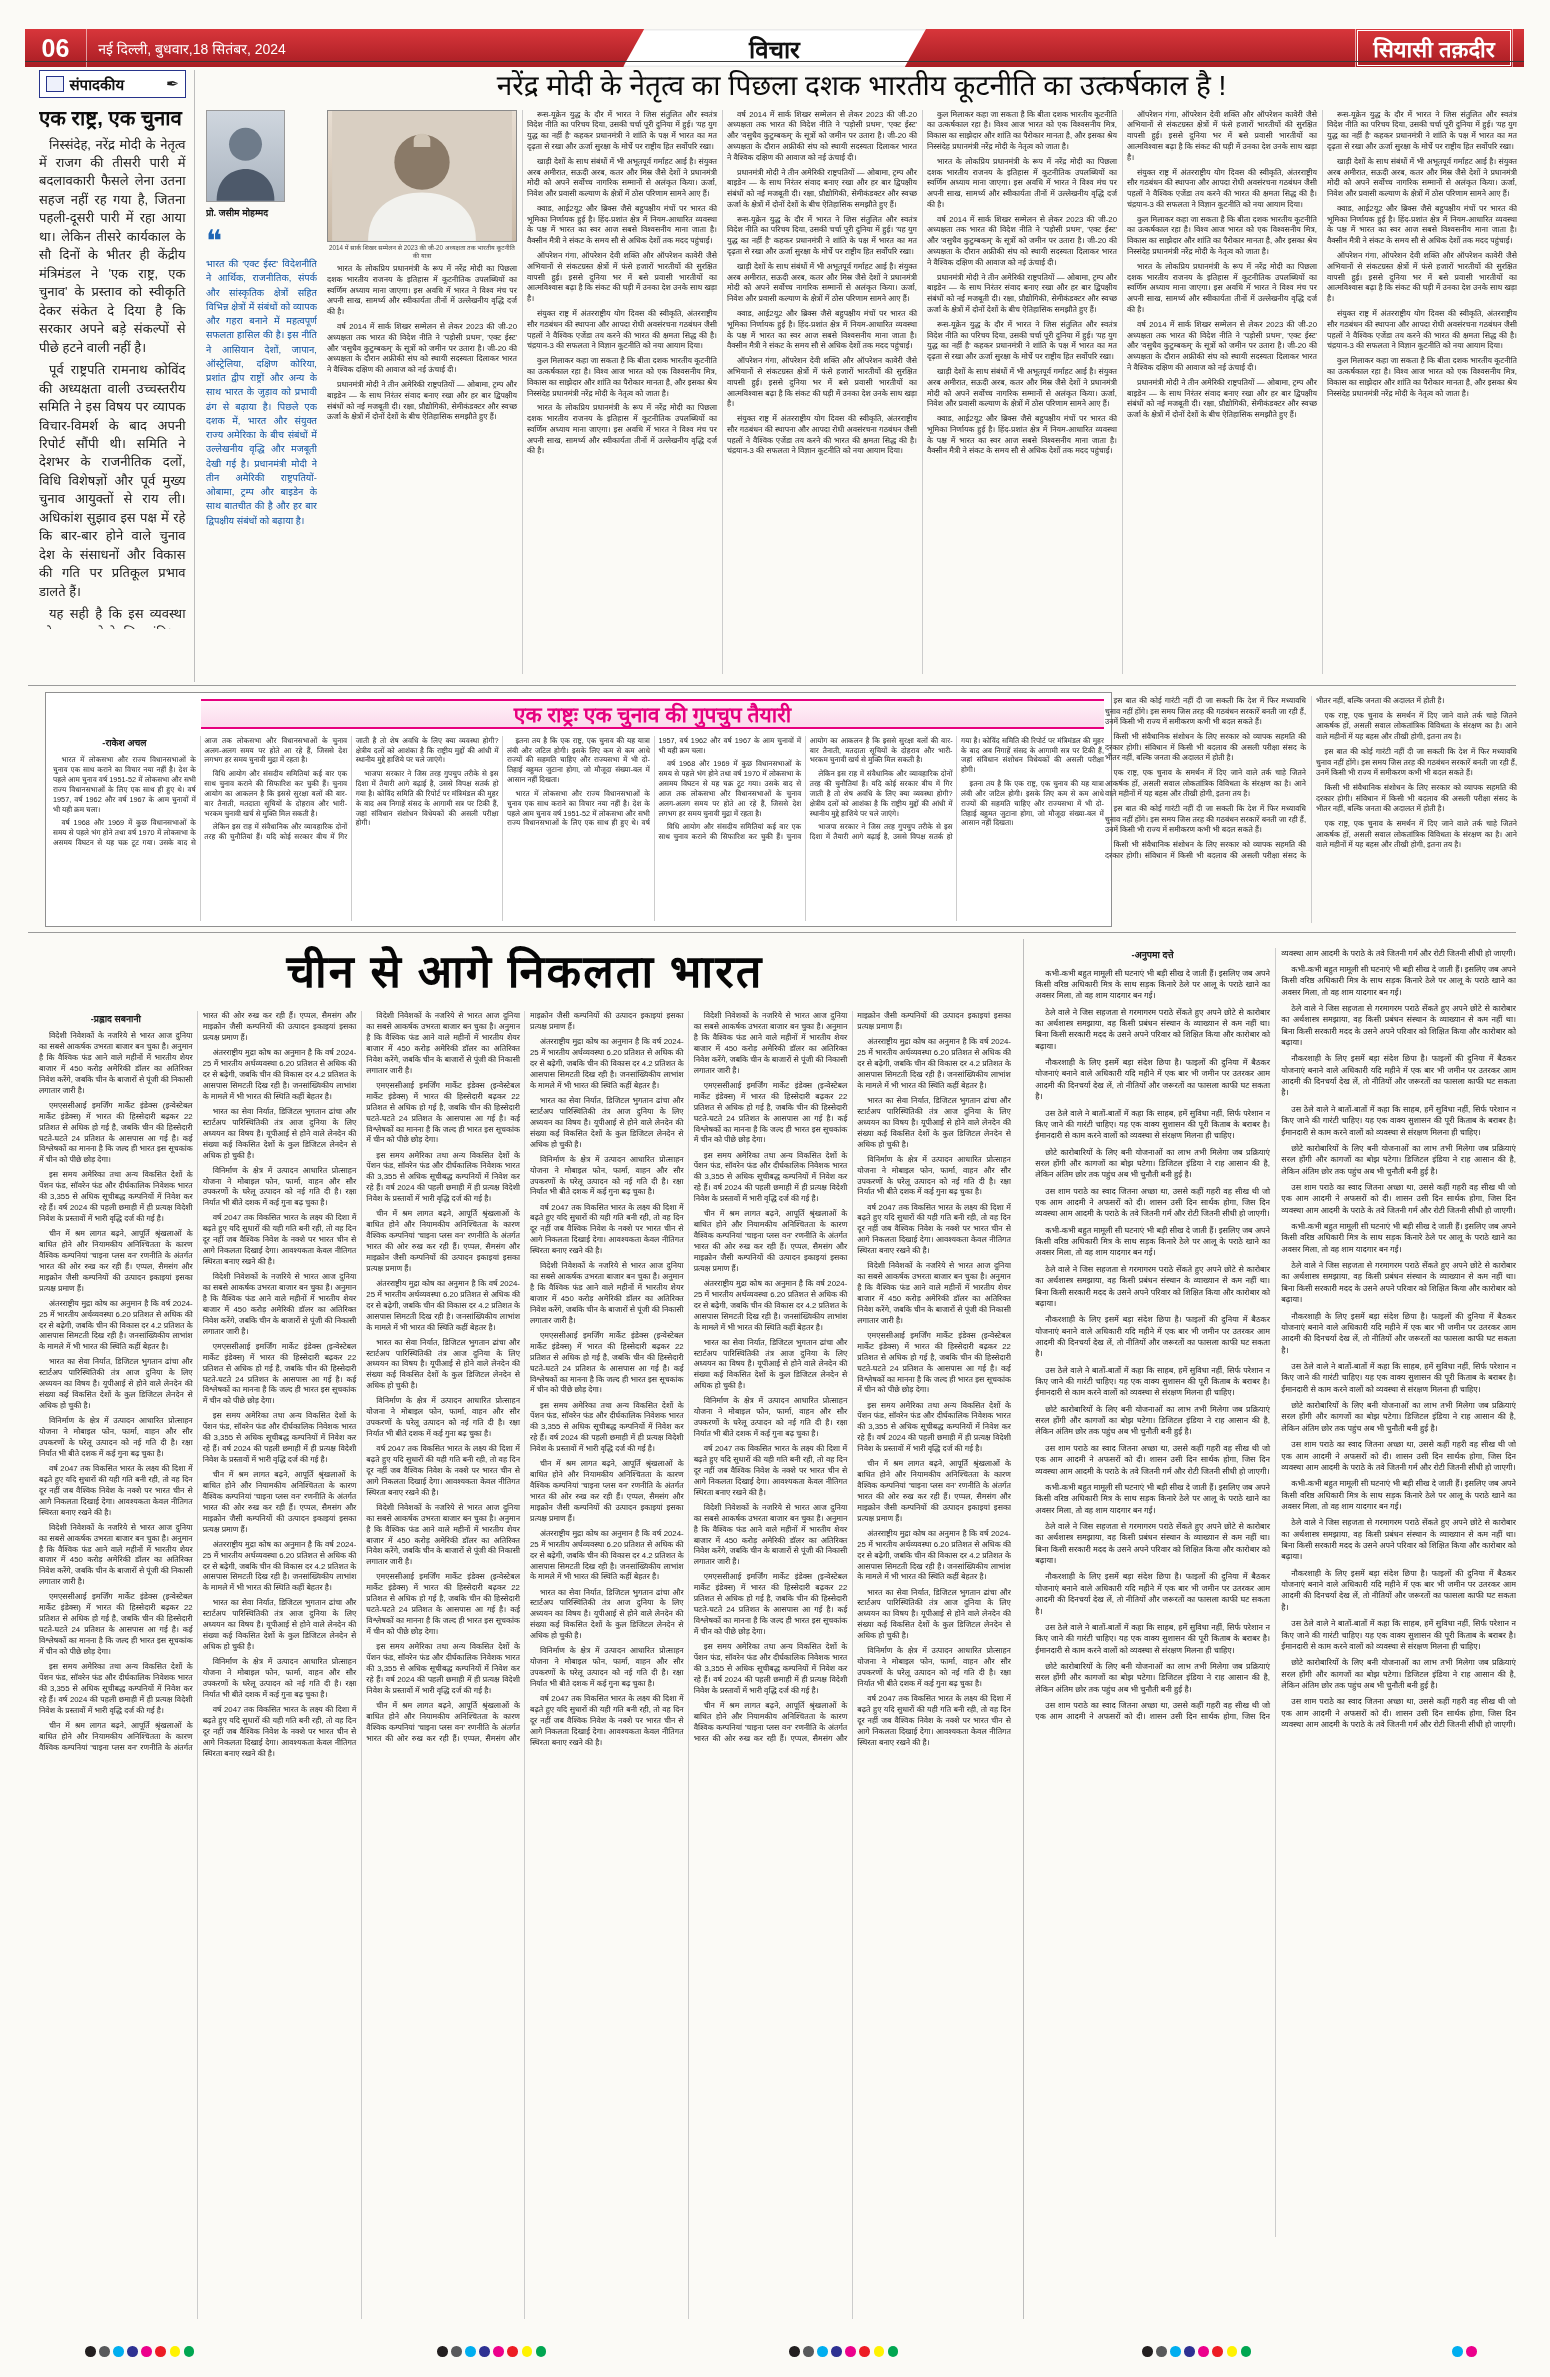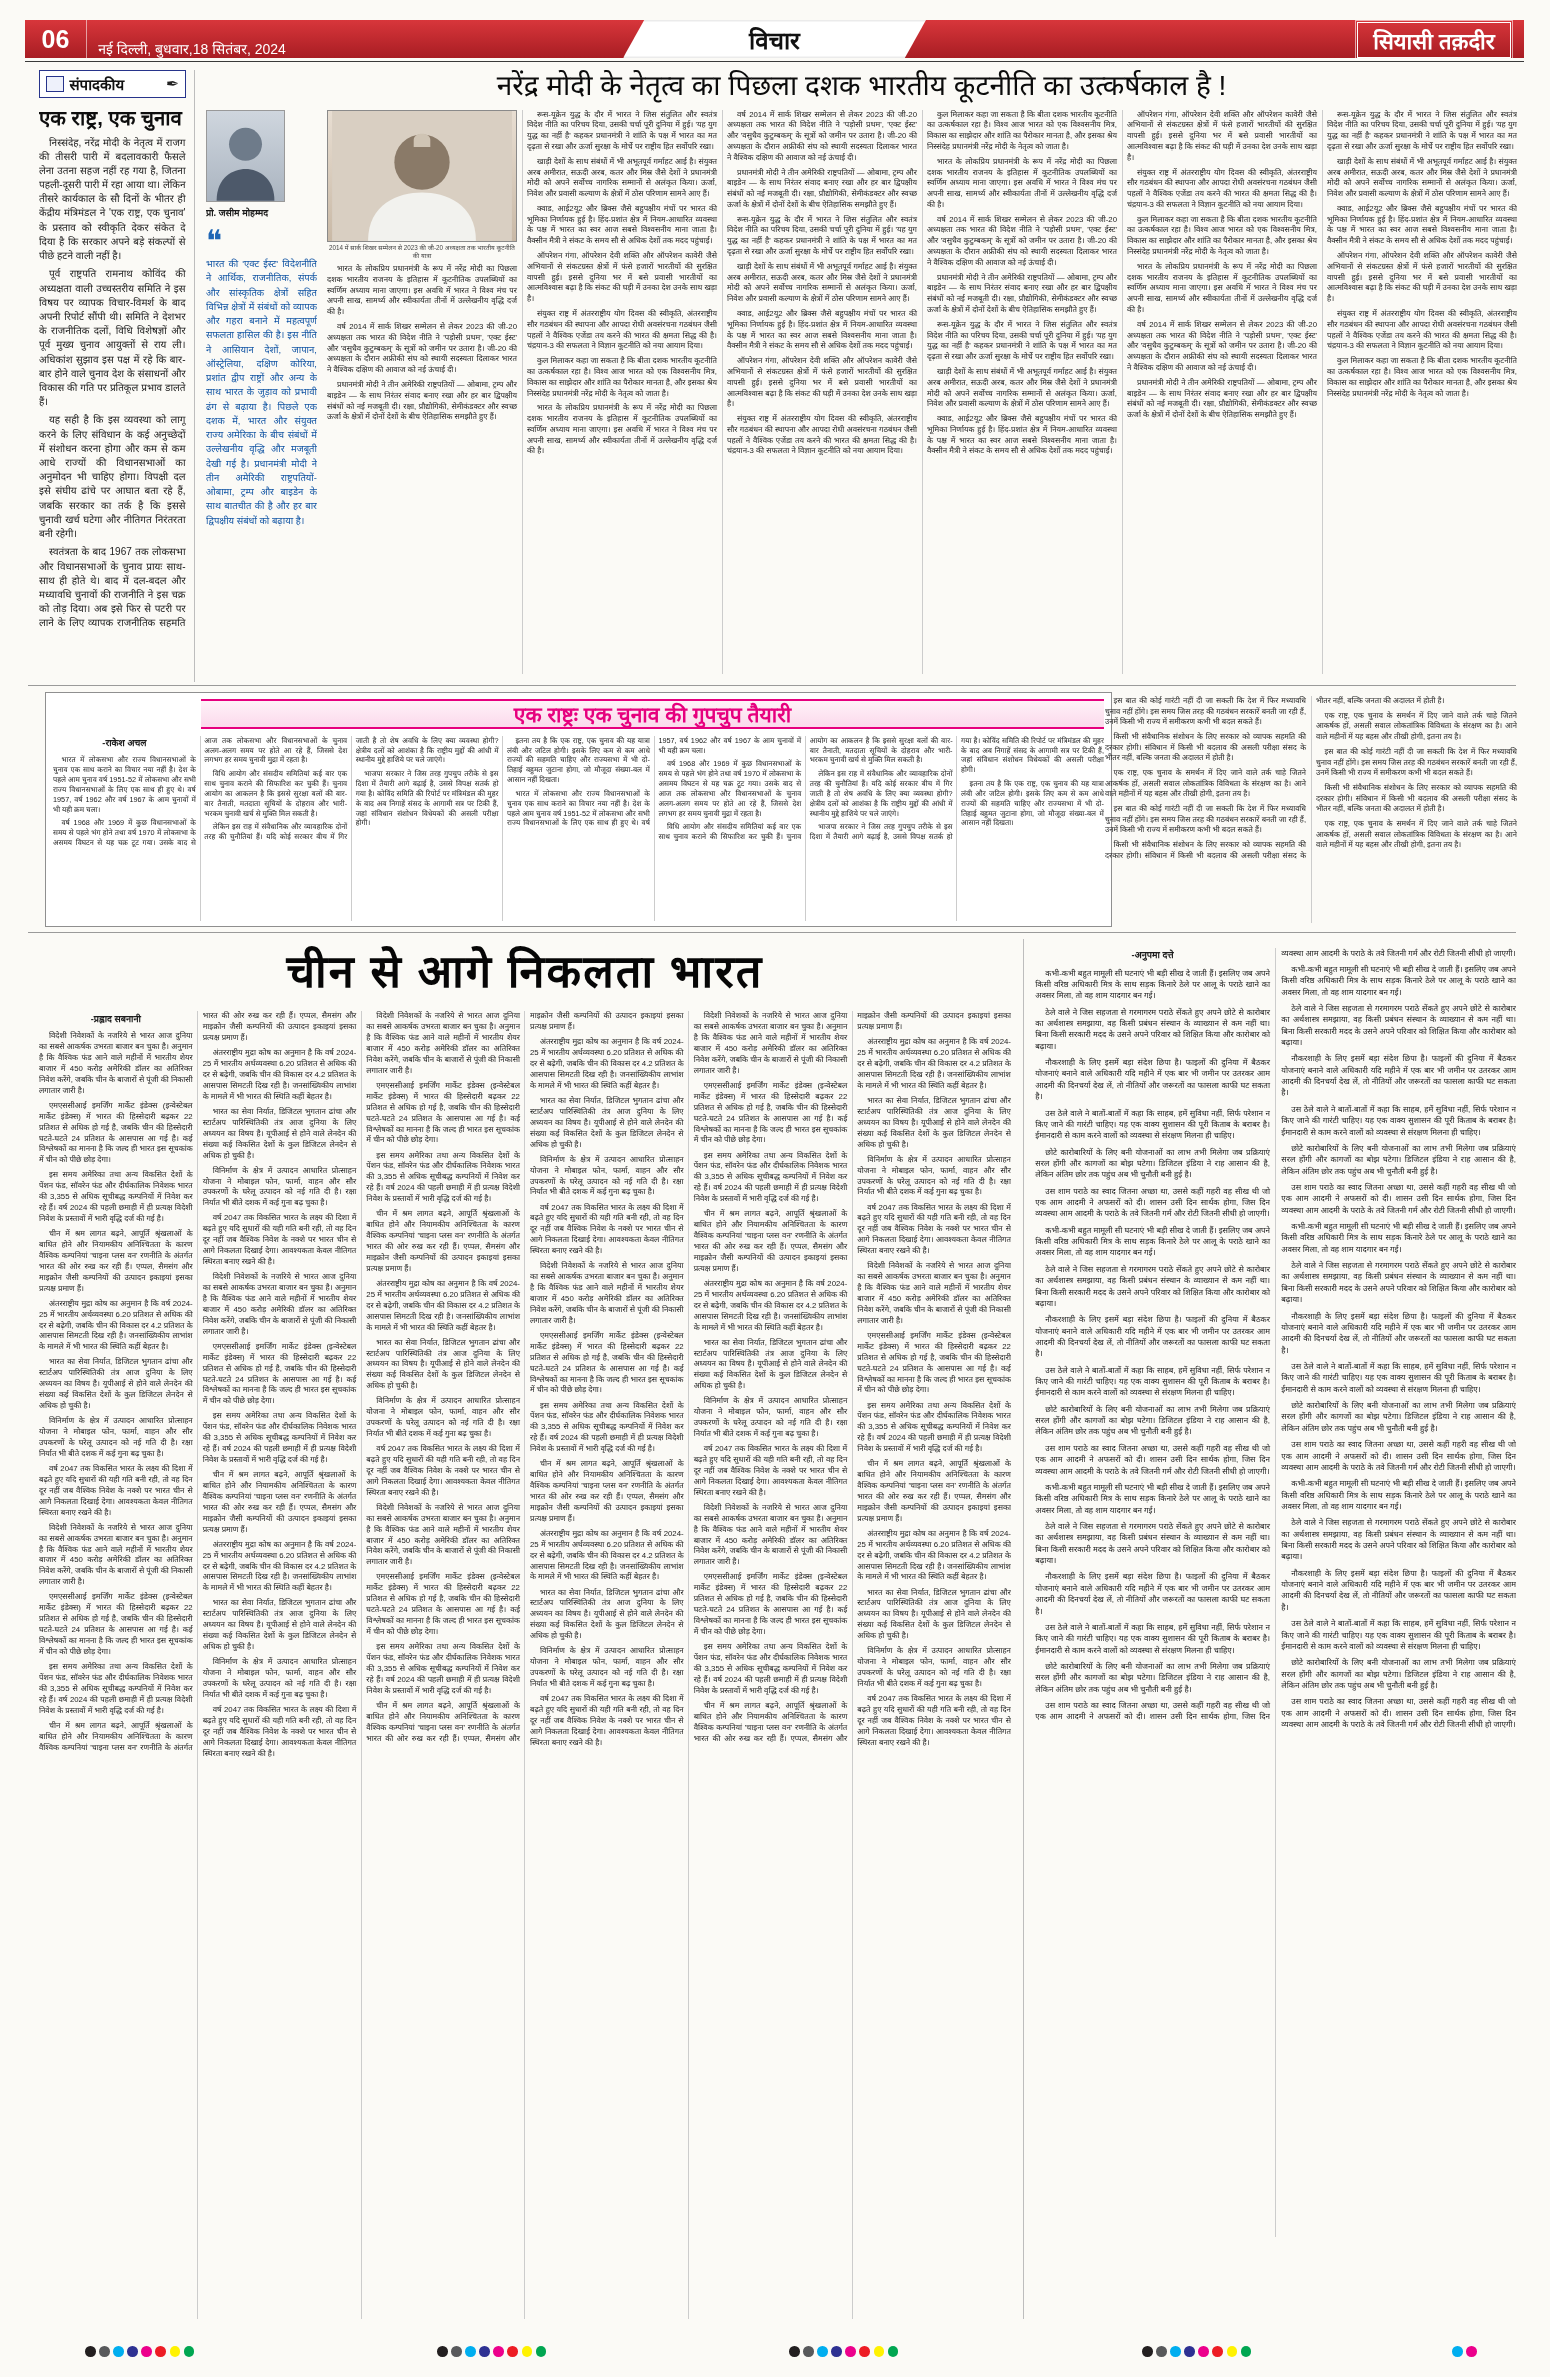--- a/index.html
+++ b/index.html
@@ -1,36 +1,36 @@
 <!DOCTYPE html>
 <html style="font-size:11.3px"><head>
 <meta charset="utf-8">
 <style>
   *{margin:0;padding:0;box-sizing:border-box}
   html,body{width:1550px;height:2377px}
   body{position:relative;background:#fbfaf6;font-family:"Liberation Sans","DejaVu Sans",sans-serif;color:#1b1b1b;overflow:hidden}
 
   
-  .topbar{left:25px;top:20px;width:1499px;height:38px;background:linear-gradient(#d8363b,#a81d23);display:flex;align-items:flex-end;position:absolute}
+  .topbar{left:25px;top:29px;width:1499px;height:38px;background:linear-gradient(#d8363b,#a81d23);display:flex;align-items:center;position:absolute}
   .pageno{width:62px;text-align:center;font-size:25px;font-weight:bold;color:#fff;border-right:1.4px solid rgba(255,255,255,.55);line-height:38px}
   .dateline{margin-left:11.3px;font-size:14px;font-weight:normal;color:#fff;white-space:nowrap}
   .centerpanel{position:absolute;left:50%;top:0;transform:translateX(-50%);width:303px;height:38px;background:#fff;clip-path:polygon(7% 0,100% 0,93% 100%,0 100%);display:flex;align-items:center;justify-content:center;box-shadow:0 0 0 1.4px rgba(0,0,0,.08) inset}
   .centerpanel span{font-size:24px;font-weight:bold;color:#111}
   .masthead{margin-left:auto;margin-right:12.7px;border:1.4px solid #fff;outline:0.7px solid rgba(255,255,255,.6);outline-offset:1.4px;padding:2.1px 15.5px;font-size:22px;font-weight:bold;color:#fff;white-space:nowrap}
   .rule-top{position:absolute;left:25px;top:61px;width:1499px;height:1.4px;background:#3a3a3a}
   .hrule{position:absolute;height:0.7px;background:#9a9a9a}
 
   
   .editorial{position:absolute;left:39px;top:70px;width:156px;height:612px;padding-right:8.5px;border-right:0.7px solid #bdbdbd;overflow:hidden}
   .ed-label{border:1.4px solid #27348b;height:28px;display:flex;align-items:center;padding:0 5.6px;gap:5.6px;background:#fff}
   .ed-label .sq{width:18.3px;height:15.5px;border:1.4px solid #27348b;background:#eef1fb;flex:0 0 auto}
   .ed-label .lbl{font-size:15px;font-weight:bold;color:#111;flex:1}
   .pen-icon::before{content:"\2712";font-size:15.5px;color:#222}
   .ed-headline{font-size:20.4px;font-weight:bold;color:#0e0e0e;margin:8.5px 0 5.6px;line-height:1.15}
-  .ed-body{font-size:10px;line-height:1.42;text-align:justify;height:493px;overflow:hidden}
+  .ed-body{font-size:13px;line-height:1.42;text-align:justify;height:493px;overflow:hidden}
   .ed-body p{margin-bottom:4.2px;text-indent:10px}
 
   
   .lead{position:absolute;left:206px;top:69px;width:1311px;height:613px;overflow:hidden}
   .lead-headline{font-size:28px;font-weight:normal;text-align:center;line-height:1.2;color:#0b0b0b}
   .lead-body{display:flex;margin-top:7px;height:564px}
   .author-col{width:111px;flex:0 0 auto;overflow:hidden}
   .author-photo{width:79px;height:92px;border:0.7px solid #999;background:linear-gradient(#cfd6de,#aab4c0);position:relative;overflow:hidden}
   .author-name{font-size:9.2px;font-weight:bold;margin:4.2px 0 7px}
   .quote-icon::before{content:"\275D";font-size:30px;color:#1f66b5;line-height:1}

